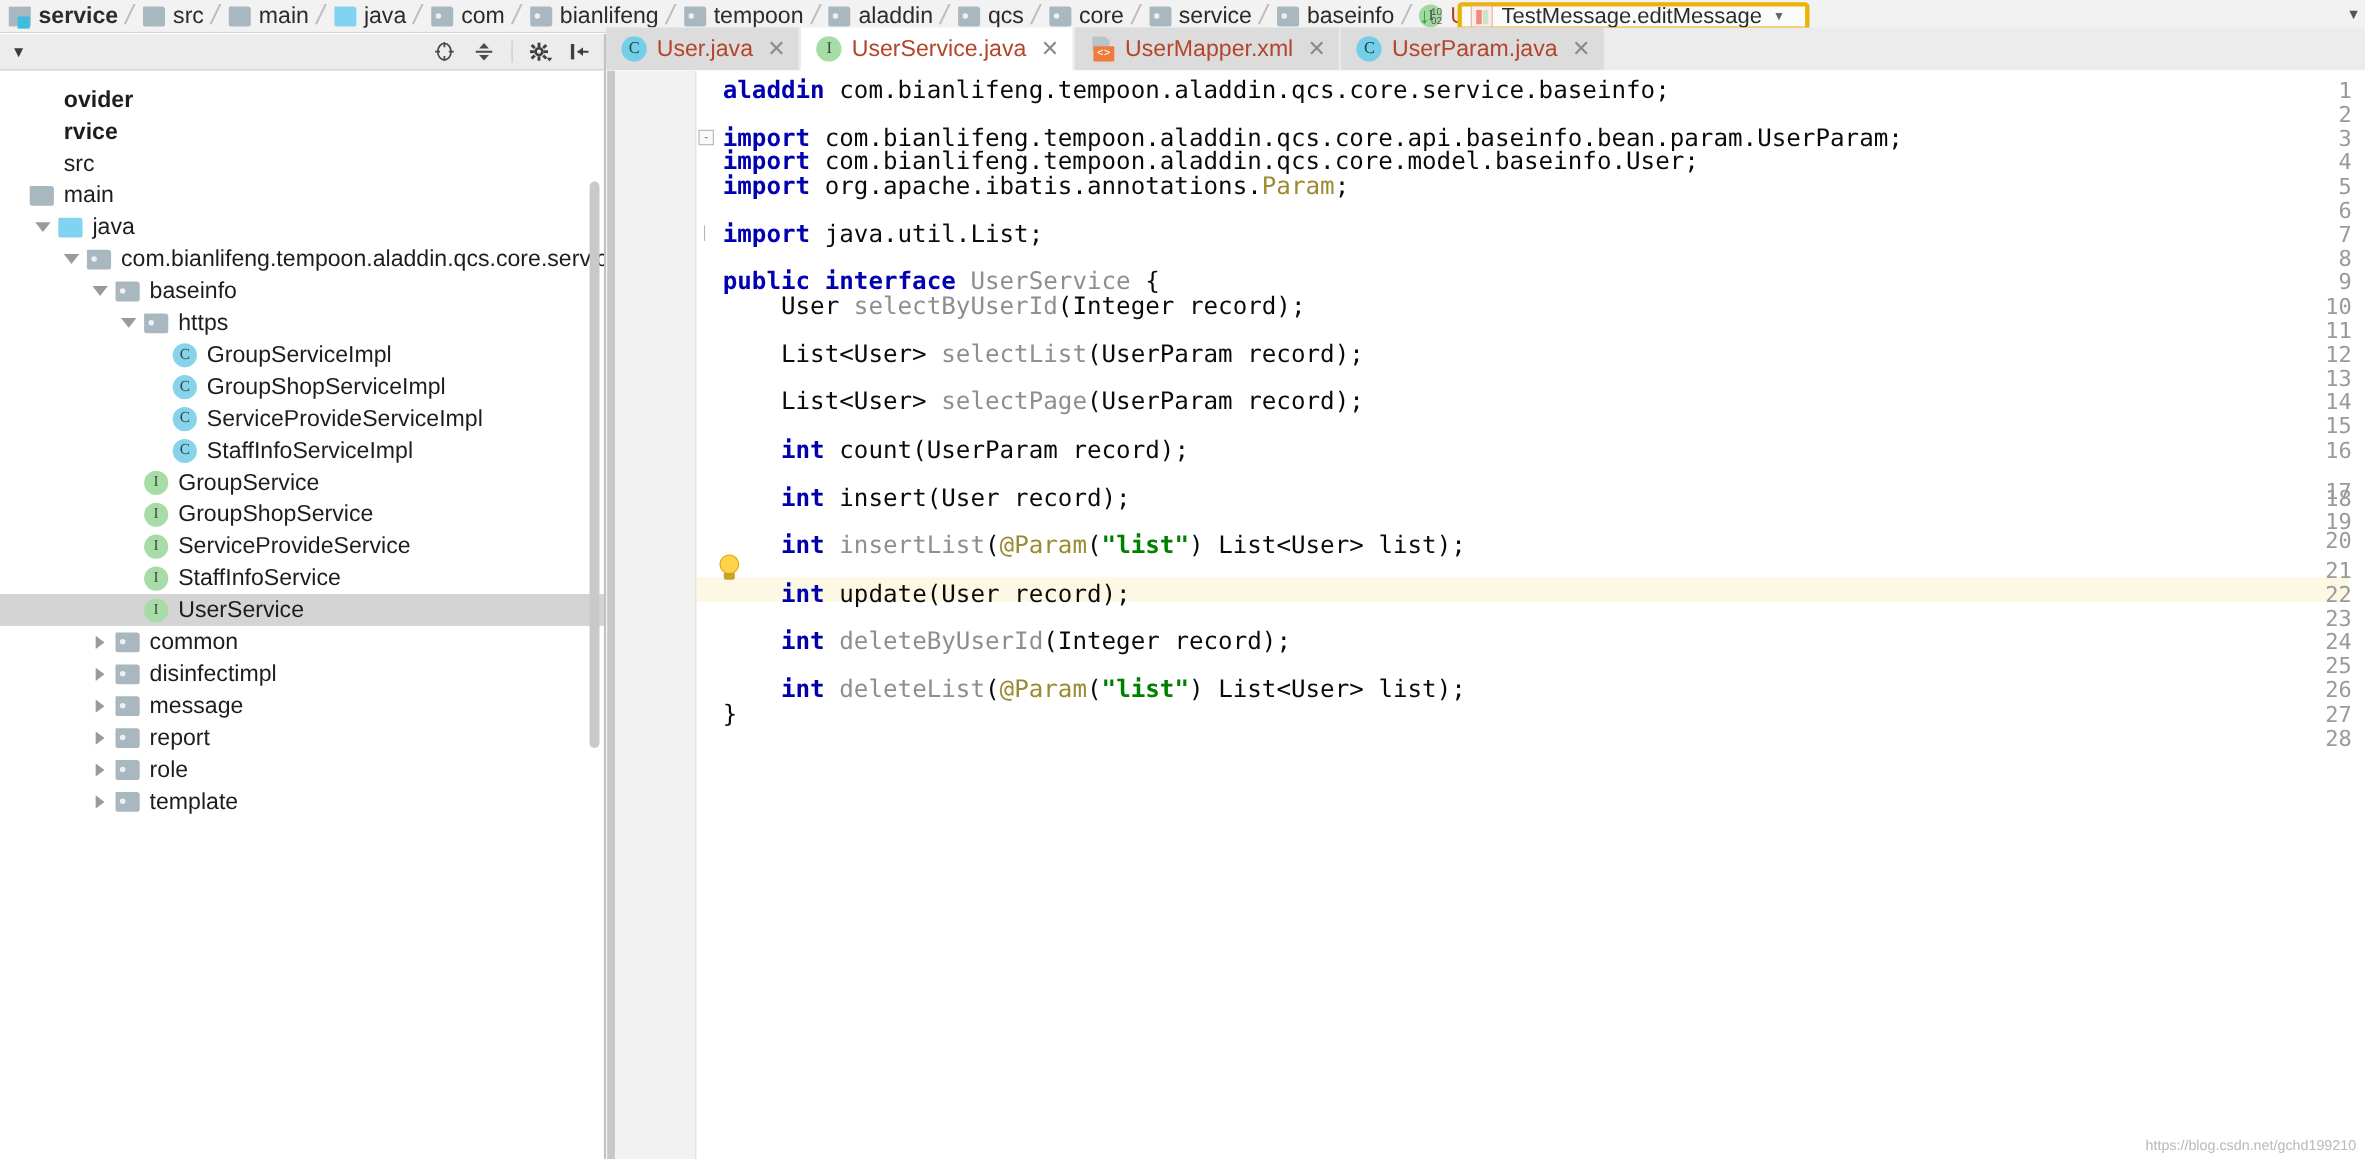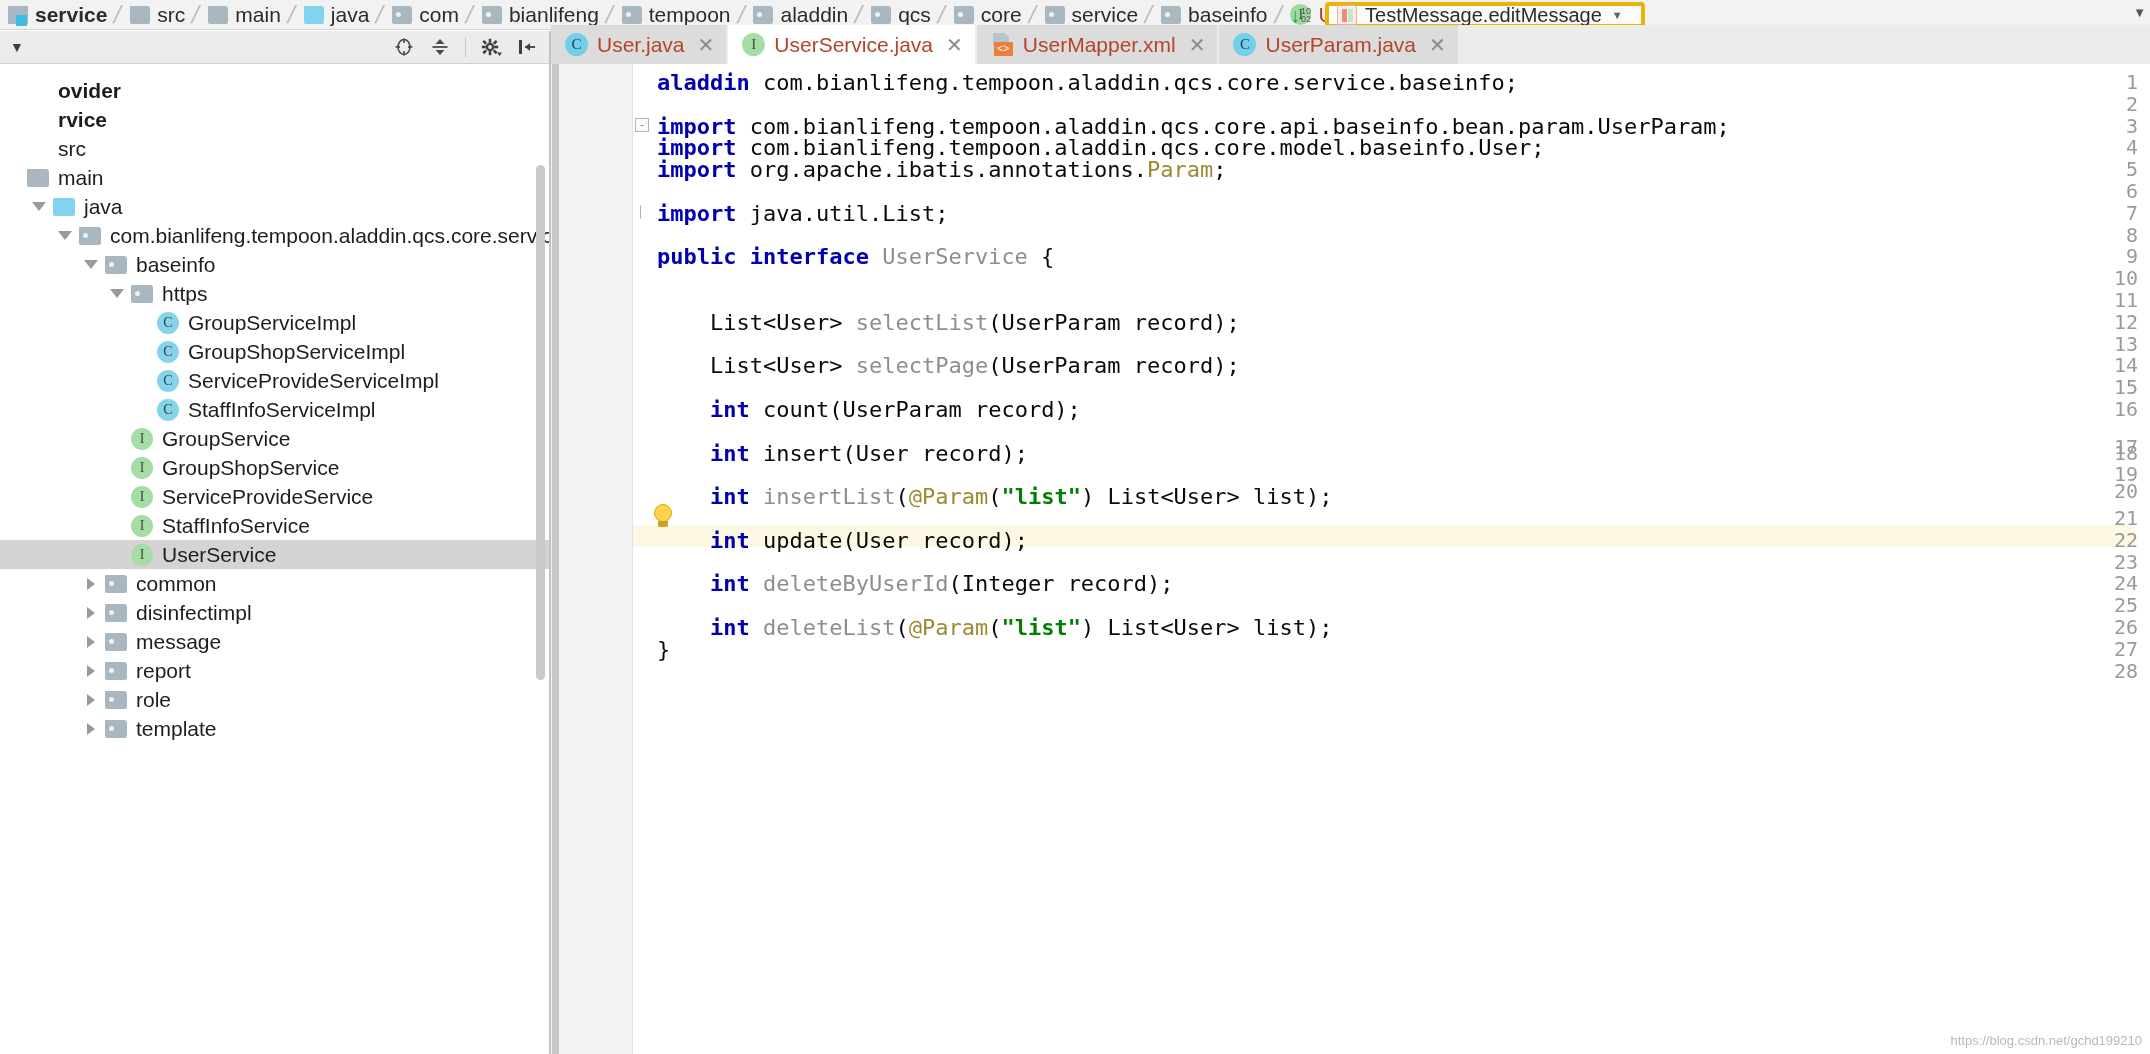--- a/index.html
+++ b/index.html
@@ -688,20 +688,21 @@
     <div class="codeline" style="top: 93.2px;"><span class="kw">import </span><span class="plain">org.apache.ibatis.annotations.</span><span class="ann">Param</span><span class="plain">;</span></div>
     <div class="lnum" style="top: 115px;">6</div>
     <div class="codeline" style="top: 115px;"></div>
     <div class="lnum" style="top: 136.8px;">7</div>
     <div class="codeline" style="top: 136.8px;"><span class="kw">import </span><span class="plain">java.util.List;</span></div>
     <div class="lnum" style="top: 158.6px;">8</div>
     <div class="codeline" style="top: 158.6px;"></div>
     <div class="lnum" style="top: 180.4px;">9</div>
     <div class="codeline" style="top: 180.4px;"><span class="kw">public interface </span><span class="id-grey">UserService</span><span class="plain"> {</span></div>
     <div class="lnum" style="top: 202.2px;">10</div>
+    <div class="codeline" style="top: 202.2px;"><span class="plain">    User </span><span class="id-grey">selectByUserId</span><span class="plain">(Integer record);</span></div>
     <div class="lnum" style="top: 224px;">11</div>
     <div class="codeline" style="top: 224px;"></div>
     <div class="lnum" style="top: 245.8px;">12</div>
     <div class="codeline" style="top: 245.8px;"><span class="plain">    List&lt;User&gt; </span><span class="id-grey">selectList</span><span class="plain">(UserParam record);</span></div>
     <div class="lnum" style="top: 267.6px;">13</div>
     <div class="codeline" style="top: 267.6px;"></div>
     <div class="lnum" style="top: 289.4px;">14</div>
     <div class="codeline" style="top: 289.4px;"><span class="plain">    List&lt;User&gt; </span><span class="id-grey">selectPage</span><span class="plain">(UserParam record);</span></div>
     <div class="lnum" style="top: 311.2px;">15</div>
     <div class="codeline" style="top: 311.2px;"></div>

